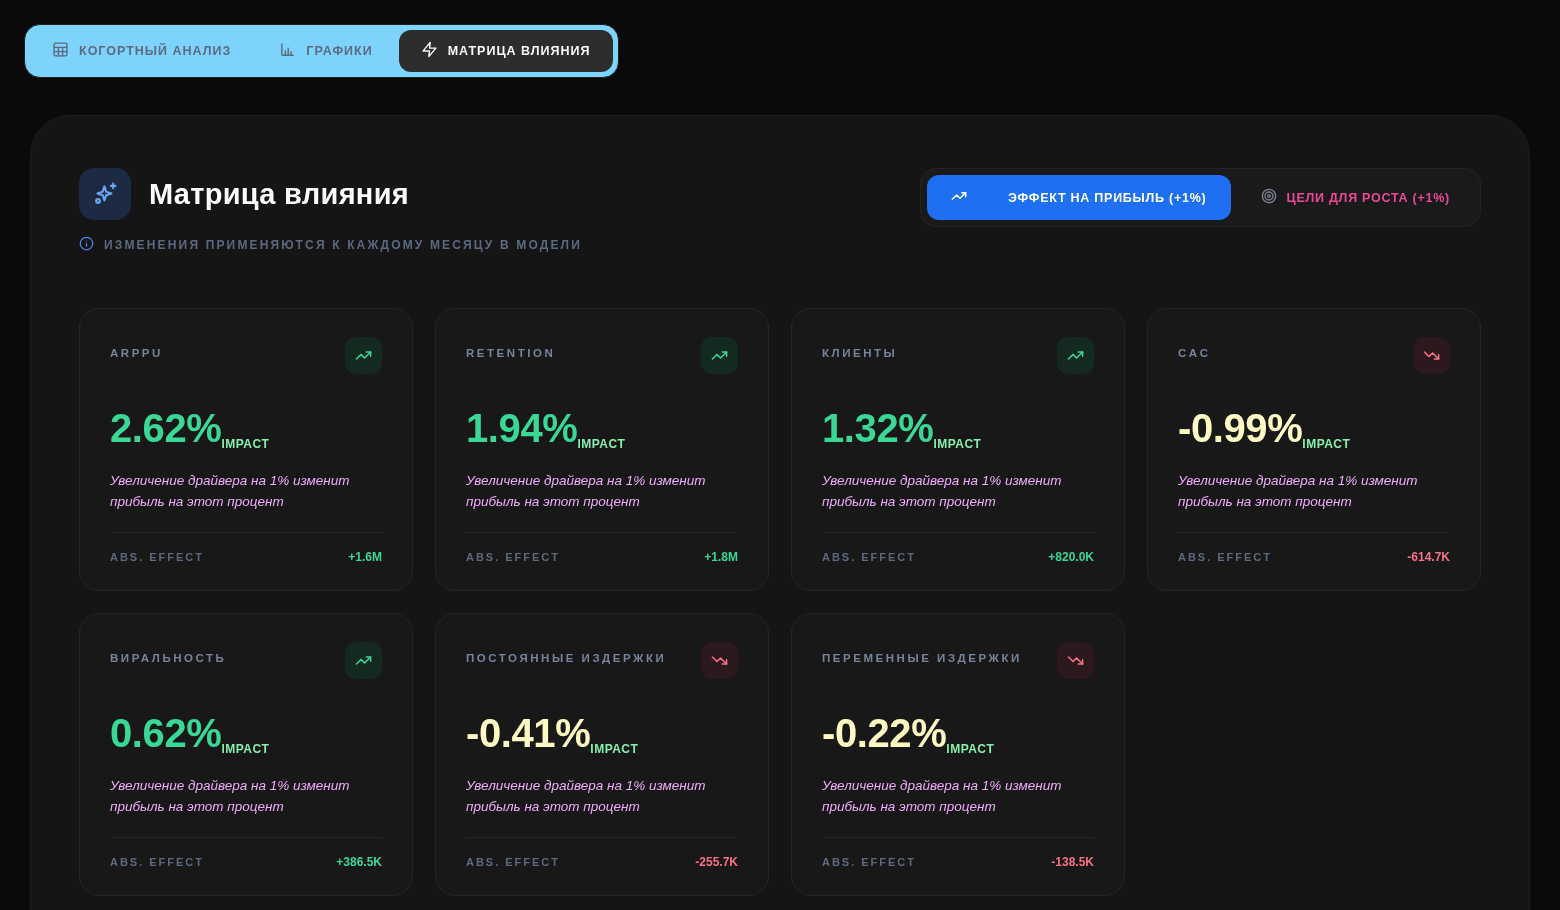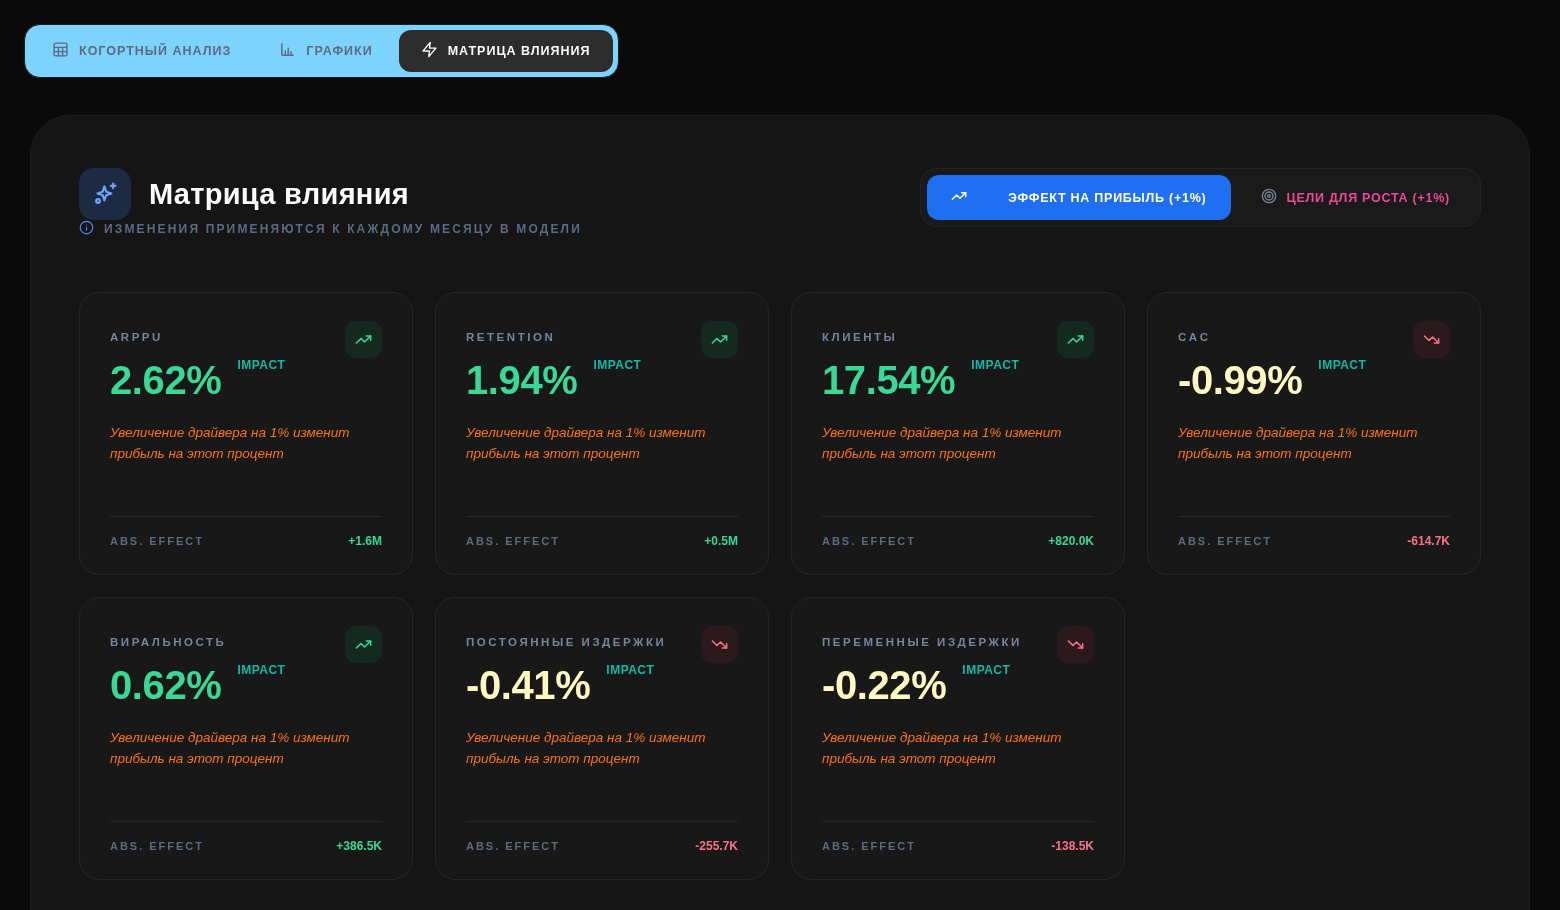--- a/index.html
+++ b/index.html
@@ -37,21 +37,21 @@
   .panel-head { display:flex; align-items:flex-start; justify-content:space-between; }
   .head-left { }
   .title-row { display:flex; align-items:center; gap:18px; }
   .app-icon {
     width:52px; height:52px; border-radius:15px;
     background:#1d2a44; display:flex; align-items:center; justify-content:center;
   }
   .app-icon svg { stroke:#6ea3f7; }
   .panel-title { font-size:29px; font-weight:bold; color:#fbfbfb; letter-spacing:.01em; }
   .note-row {
-    display:flex; align-items:center; gap:10px;
+    margin-top:16px; display:flex; align-items:center; gap:10px;
     font-size:12px; font-weight:bold; letter-spacing:.18em; color:#5b6a82;
   }
   .note-row svg { stroke:#4f86f5; flex:none; }
 
   .mode-toggle {
     display:flex; align-items:center; gap:6px;
     background:#1a1a1a; border:1px solid #242424;
     border-radius:16px; padding:6px;
   }
   .mode-btn {
@@ -83,29 +83,29 @@
     width:37px; height:37px; border-radius:11px; flex:none;
     display:flex; align-items:center; justify-content:center;
   }
   .card.up .badge { background:#14291f; }
   .card.down .badge { background:#2b191d; }
   .card.up .badge svg { stroke:#3bd795; }
   .card.down .badge svg { stroke:#f87185; }
   .badge .icon-down { display:none; }
   .card.down .badge .icon-down { display:block; }
 
-  .value-row { display:flex; align-items:flex-start; gap:16px; }
+  .value-row { margin-top:32px; display:flex; align-items:flex-end; gap:0; }
   .value { font-size:40px; font-weight:bold; letter-spacing:-0.01em; }
   .card.up .value { color:#3bd795; }
   .card.down .value { color:#fef9c3; }
-  .impact-label { font-size:12px; font-weight:bold; letter-spacing:.04em; color:#14b8a6; }
+  .impact-label { font-size:12px; font-weight:bold; letter-spacing:.04em; color:#86efac; }
 
   .desc {
     margin-top:20px; font-size:13.5px; font-style:italic; line-height:1.55;
-    color:#f97316; max-width:280px;
+    color:#f0abfc; max-width:280px;
   }
 
   .card-foot { margin-top:auto; }
   .divider { height:1px; background:#272727; margin-bottom:17px; }
   .foot-row { display:flex; align-items:center; justify-content:space-between; }
   .abs-label { font-size:11px; font-weight:bold; letter-spacing:.18em; color:#5c6a80; }
   .abs-value { font-size:12px; font-weight:bold; }
   .card.up .abs-value { color:#3bd795; }
   .card.down .abs-value { color:#f87185; }
 </style>
@@ -235,38 +235,38 @@
     </div>
     <div class="value-row">
       <span class="value">1.94%</span>
       <span class="impact-label">IMPACT</span>
     </div>
     <p class="desc">Увеличение драйвера на 1% изменит прибыль на этот процент</p>
     <div class="card-foot">
       <div class="divider"></div>
       <div class="foot-row">
         <span class="abs-label">ABS. EFFECT</span>
-        <span class="abs-value">+0.5M</span>
+        <span class="abs-value">+1.8M</span>
       </div>
     </div>
   </div>
 
   <div class="card up">
     <div class="card-head">
       <span class="card-label">КЛИЕНТЫ</span>
       <span class="badge">
         <svg class="icon-up" width="17" height="17" viewBox="0 0 24 24" fill="none" stroke-width="2.2" stroke-linecap="round" stroke-linejoin="round">
           <polyline points="22 7 13.5 15.5 8.5 10.5 2 17"></polyline>
               <polyline points="16 7 22 7 22 13"></polyline>
         </svg>
 
       </span>
     </div>
     <div class="value-row">
-      <span class="value">17.54%</span>
+      <span class="value">1.32%</span>
       <span class="impact-label">IMPACT</span>
     </div>
     <p class="desc">Увеличение драйвера на 1% изменит прибыль на этот процент</p>
     <div class="card-foot">
       <div class="divider"></div>
       <div class="foot-row">
         <span class="abs-label">ABS. EFFECT</span>
         <span class="abs-value">+820.0K</span>
       </div>
     </div>

